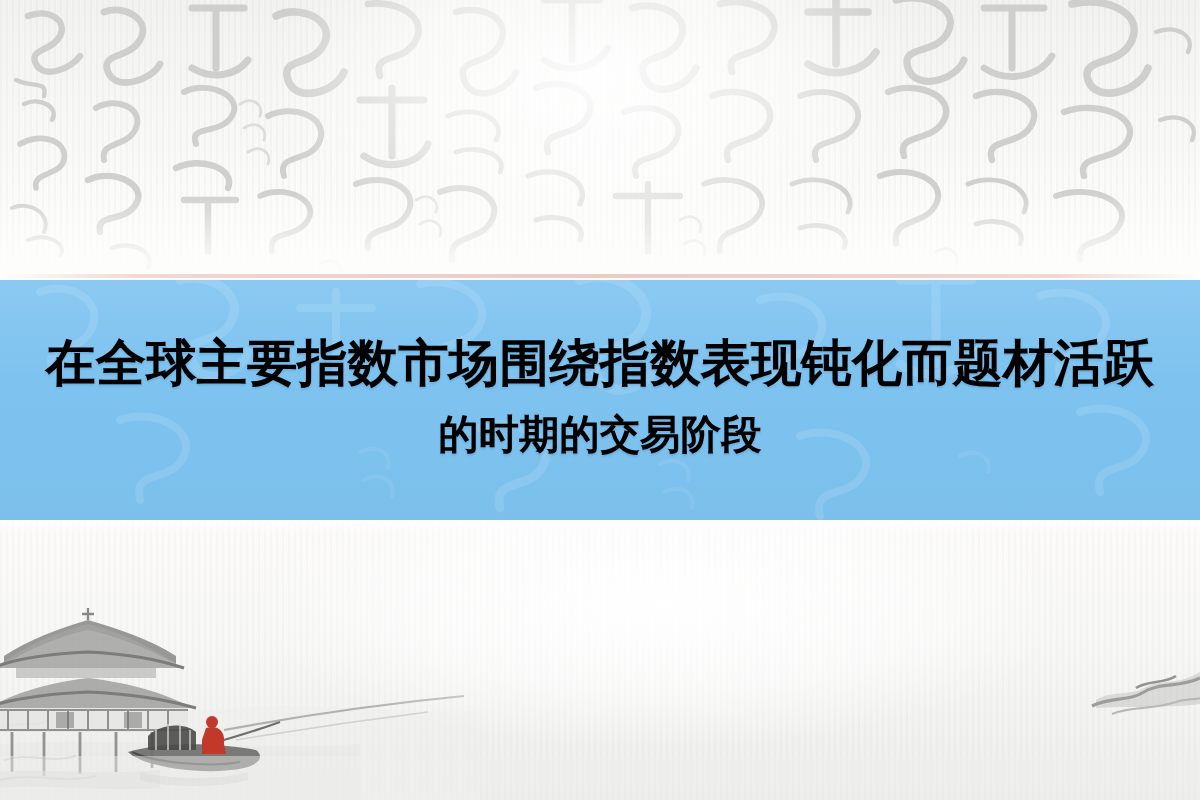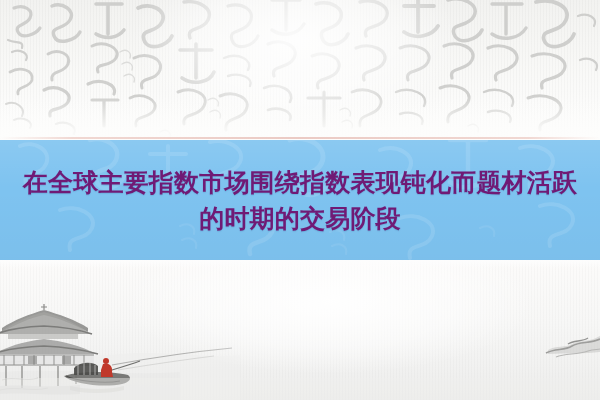--- a/index.html
+++ b/index.html
@@ -50,30 +50,30 @@
   .banner-sheen{
     position:absolute;inset:0;
     background:linear-gradient(180deg,rgba(255,255,255,0.10) 0%,rgba(255,255,255,0) 40%,rgba(0,0,0,0.02) 100%);
   }
   .banner-text{
     position:absolute;left:0;top:0;width:600px;height:120px;
     display:flex;flex-direction:column;align-items:center;justify-content:center;
     gap:2px;
   }
   .t-line{
-    color:#701a75;
+    color:#000000;
     font-size:25px;
     line-height:34px;
     font-weight:700;
     letter-spacing:0.2px;
     white-space:nowrap;
     text-shadow:0 1px 1px rgba(70,140,185,0.30);
   }
   .t-line-1{font-size:25px;}
-  .t-line-2{font-size:25px;}
+  .t-line-2{font-size:20px;}
 
   
   .scene{
     position:absolute;left:0;top:260px;width:600px;height:140px;
     background:linear-gradient(180deg,#fcfbfa 0%,#f7f7f6 45%,#f1f1f0 78%,#ececeb 100%);
     overflow:hidden;
   }
   .scene-lines{
     position:absolute;inset:0;
     background:repeating-linear-gradient(90deg,

